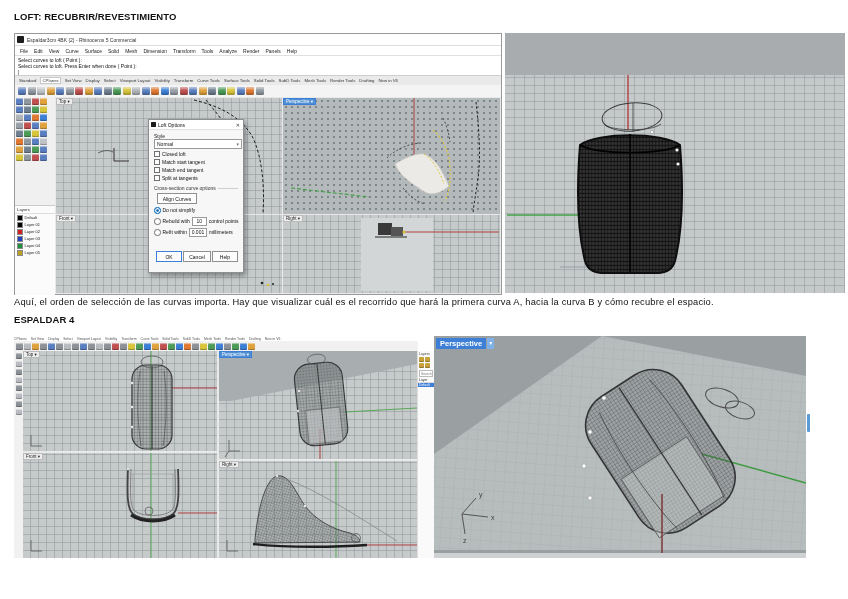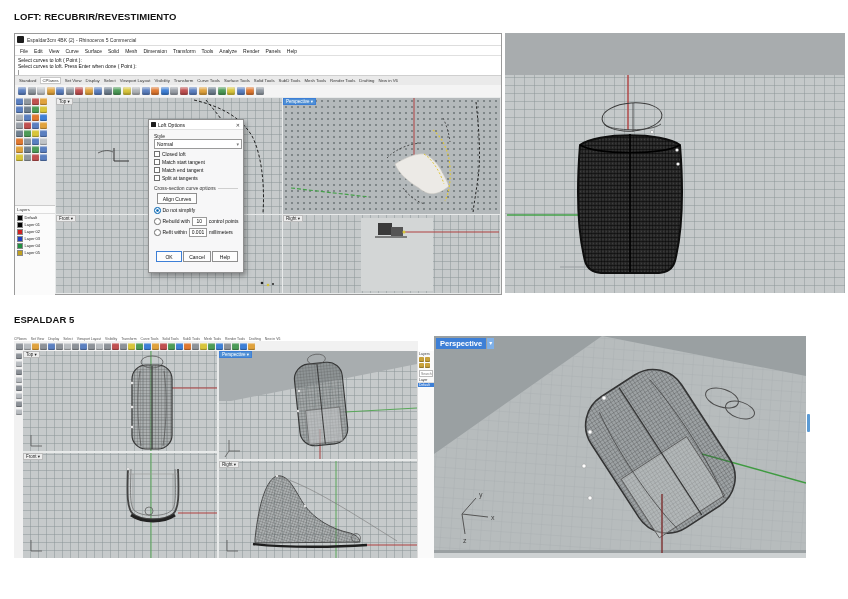--- a/index.html
+++ b/index.html
@@ -342,21 +342,22 @@
       </g>
       <path d="M 75,112 C 72,150 71,192 80,228 Q 83,239 96,240 L 154,240 Q 167,239 170,228 C 179,192 178,150 175,112 C 158,99 92,99 75,112 Z" fill="url(#meshDark)" stroke="#0e0e0e" stroke-width="2"></path>
       <line x1="125" y1="101" x2="125" y2="239" stroke="#000" stroke-width="1.6"></line>
       <path d="M 75,112 C 92,122 158,122 175,112" fill="none" stroke="#000" stroke-width="1.5"></path>
       <circle cx="147" cy="99" r="1.6" fill="#fff" stroke="#777" stroke-width="0.4"></circle>
       <circle cx="172" cy="117" r="1.6" fill="#fff" stroke="#777" stroke-width="0.4"></circle>
       <circle cx="173" cy="131" r="1.6" fill="#fff" stroke="#777" stroke-width="0.4"></circle>
     </svg>
   </div>
 
-  <div class="abs h1" style="left:14px;top:314px;">ESPALDAR 5</div>
+  <div class="abs para" style="left:14px;top:297px;width:822px;">Aquí, el orden de selección de las curvas importa. Hay que visualizar cuál es el recorrido que hará la primera curva A, hacia la curva B y cómo recubre el espacio.</div>
+  <div class="abs h1" style="left:14px;top:314px;">ESPALDAR 4</div>
 
   <div id="s2" class="abs">
     <div class="abs tabsrow2">
         <span class="t">CPlanes</span>
         <span class="t">Set View</span>
         <span class="t">Display</span>
         <span class="t">Select</span>
         <span class="t">Viewport Layout</span>
         <span class="t">Visibility</span>
         <span class="t">Transform</span>

